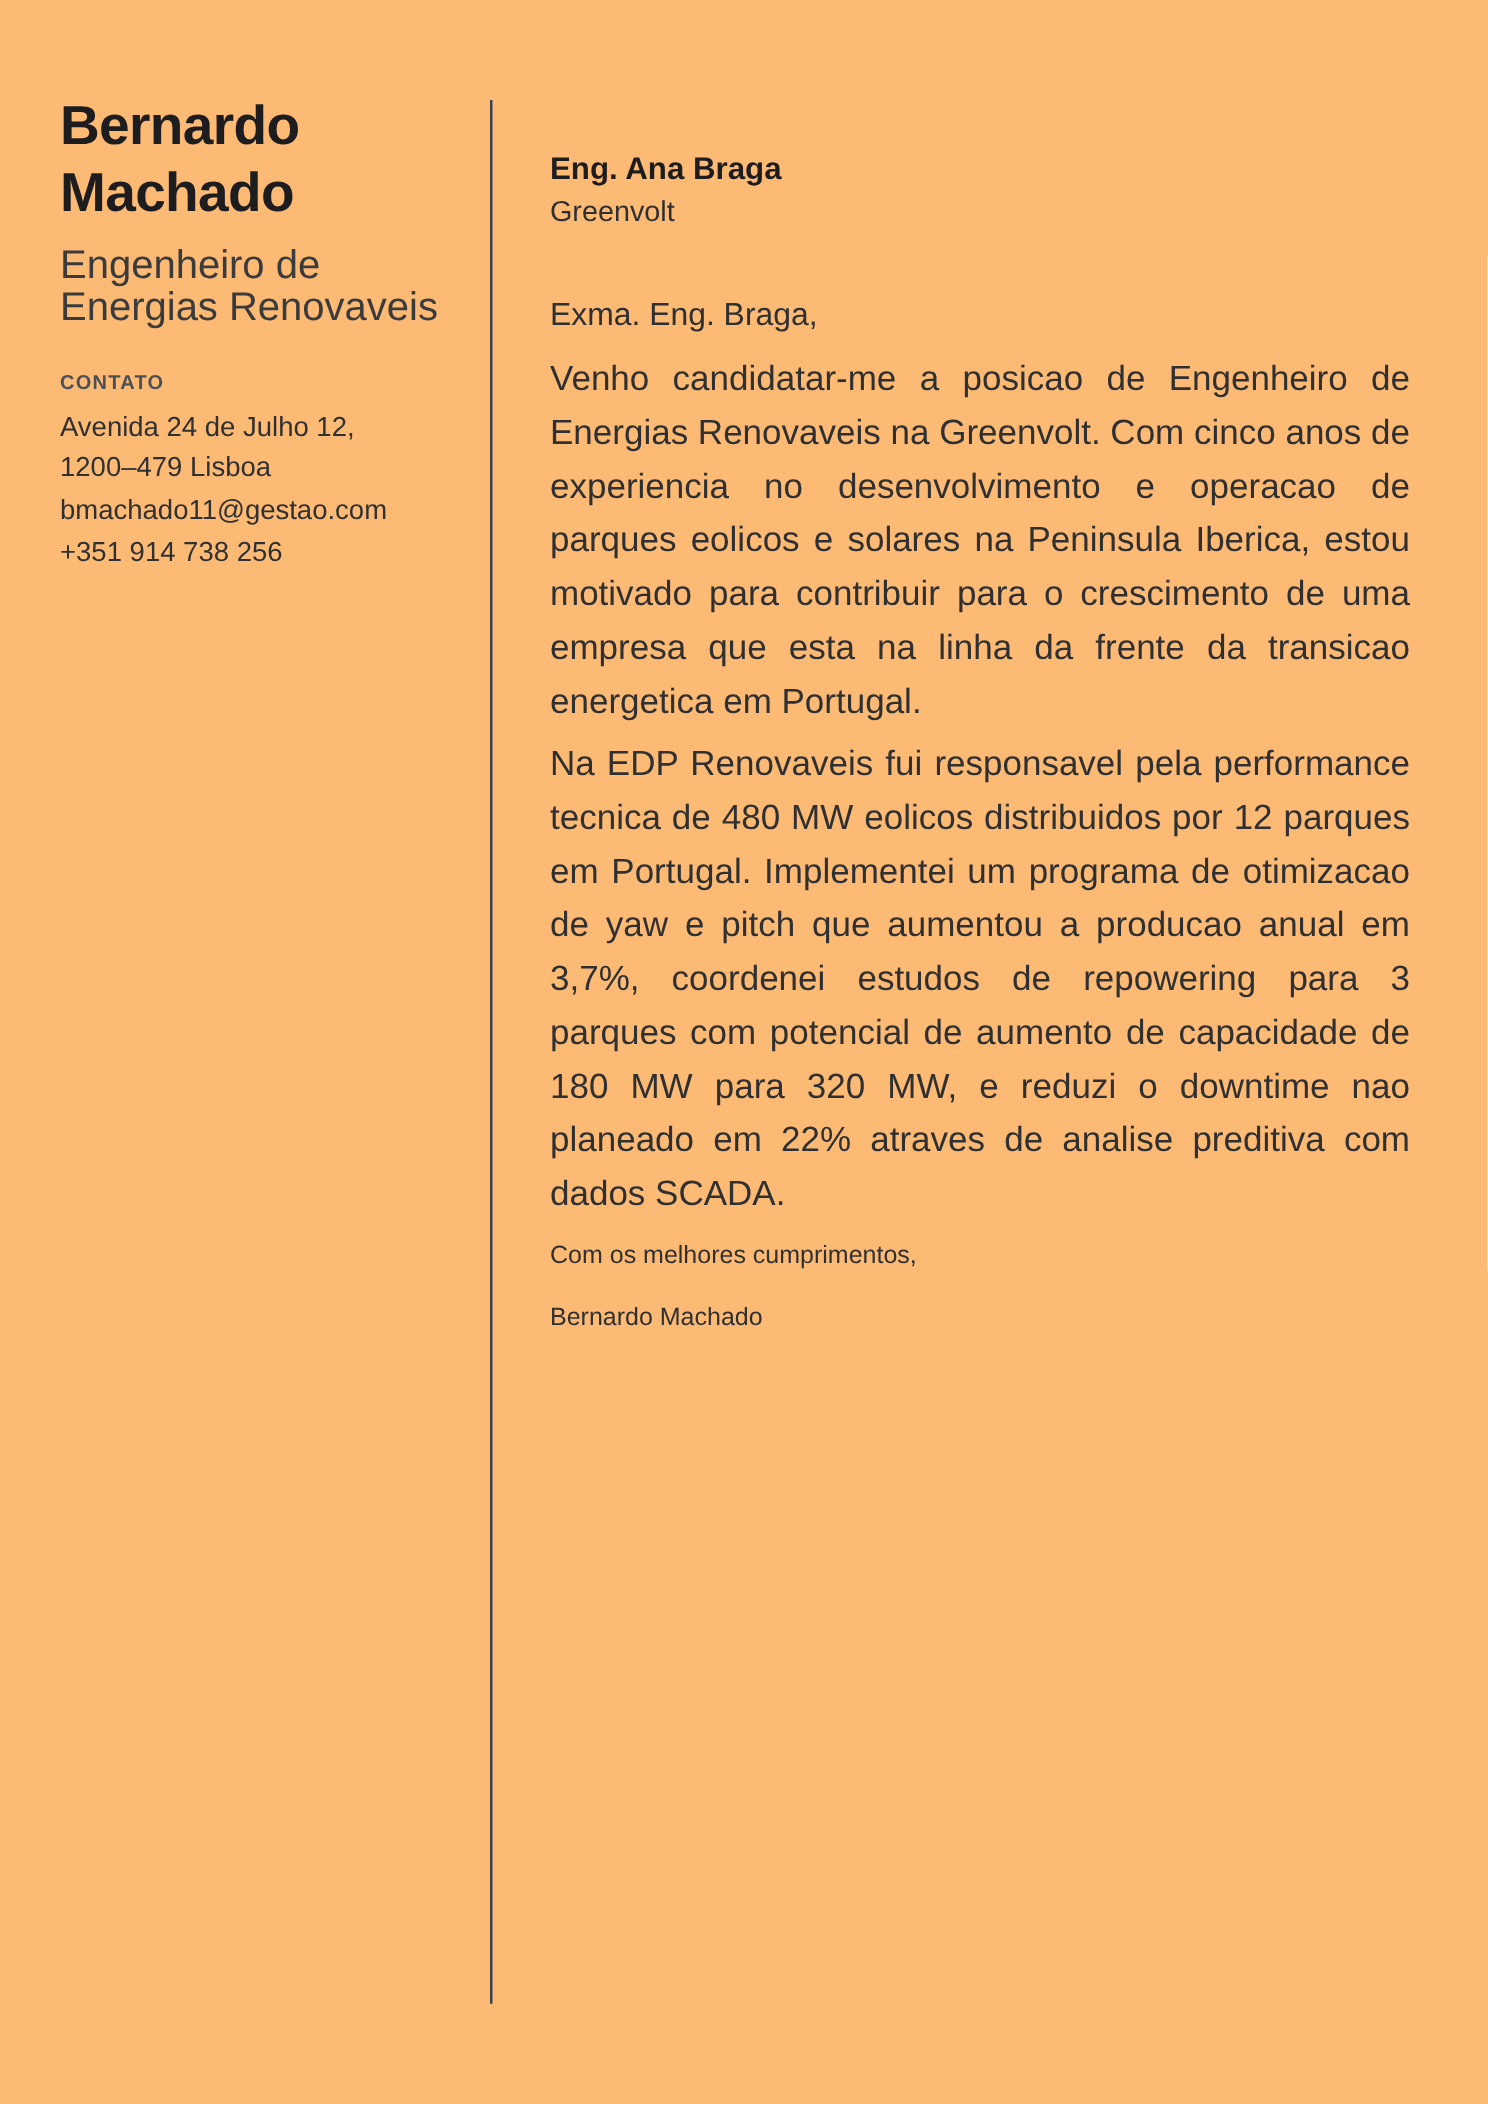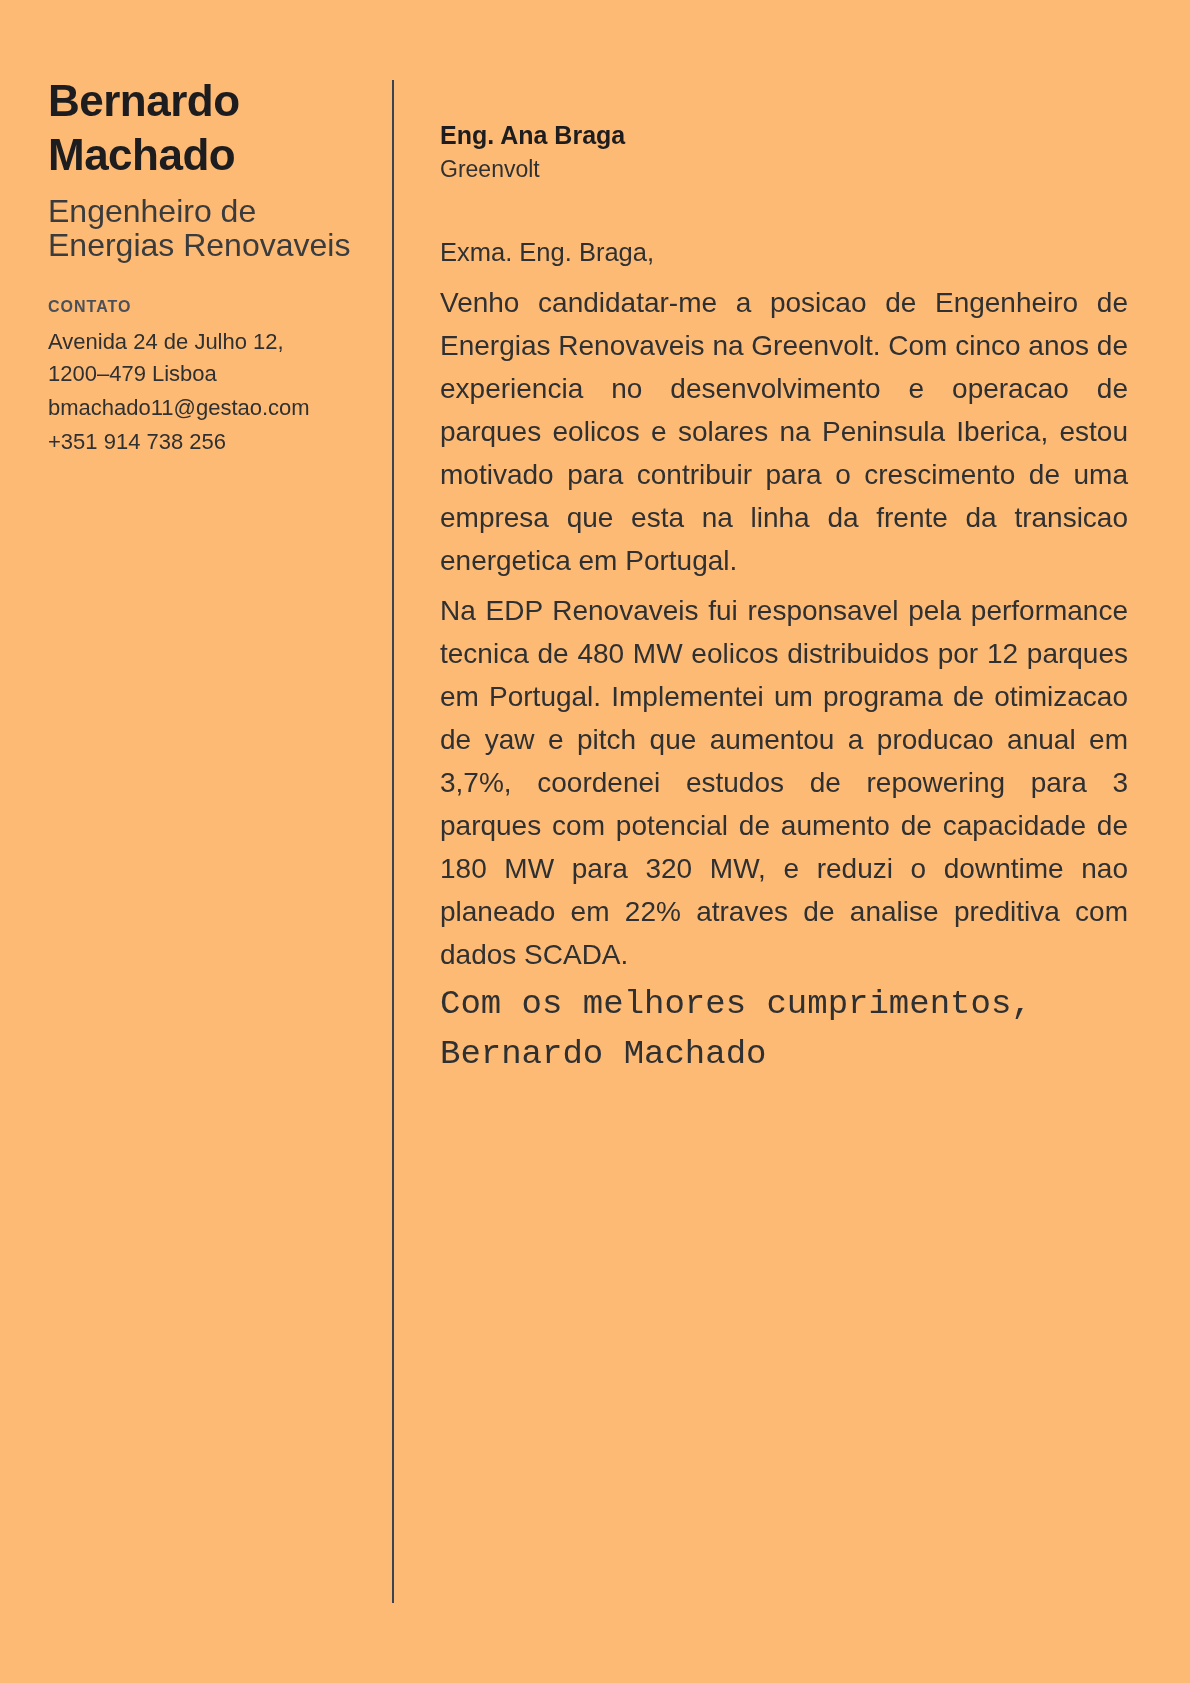--- a/index.html
+++ b/index.html
@@ -95,24 +95,23 @@
   }
   .para {
     margin: 7px 0 0;
     font-size: 28px;
     line-height: 43px;
     text-align: justify;
     color: #2f3032;
   }
   .closing, .signature {
     margin: 7px 0 0;
-    font-size: 34px;
+    font-size: 20px;
     line-height: 43px;
     color: #2f3032;
-    font-family: Liberation Mono, monospace;
   }
 </style>
 </head>
 <body>
 
 <div class="page">
 
   <aside class="sidebar">
     <h1 class="applicant-name">Bernardo Machado</h1>
     <p class="applicant-title">Engenheiro de Energias Renovaveis</p>

